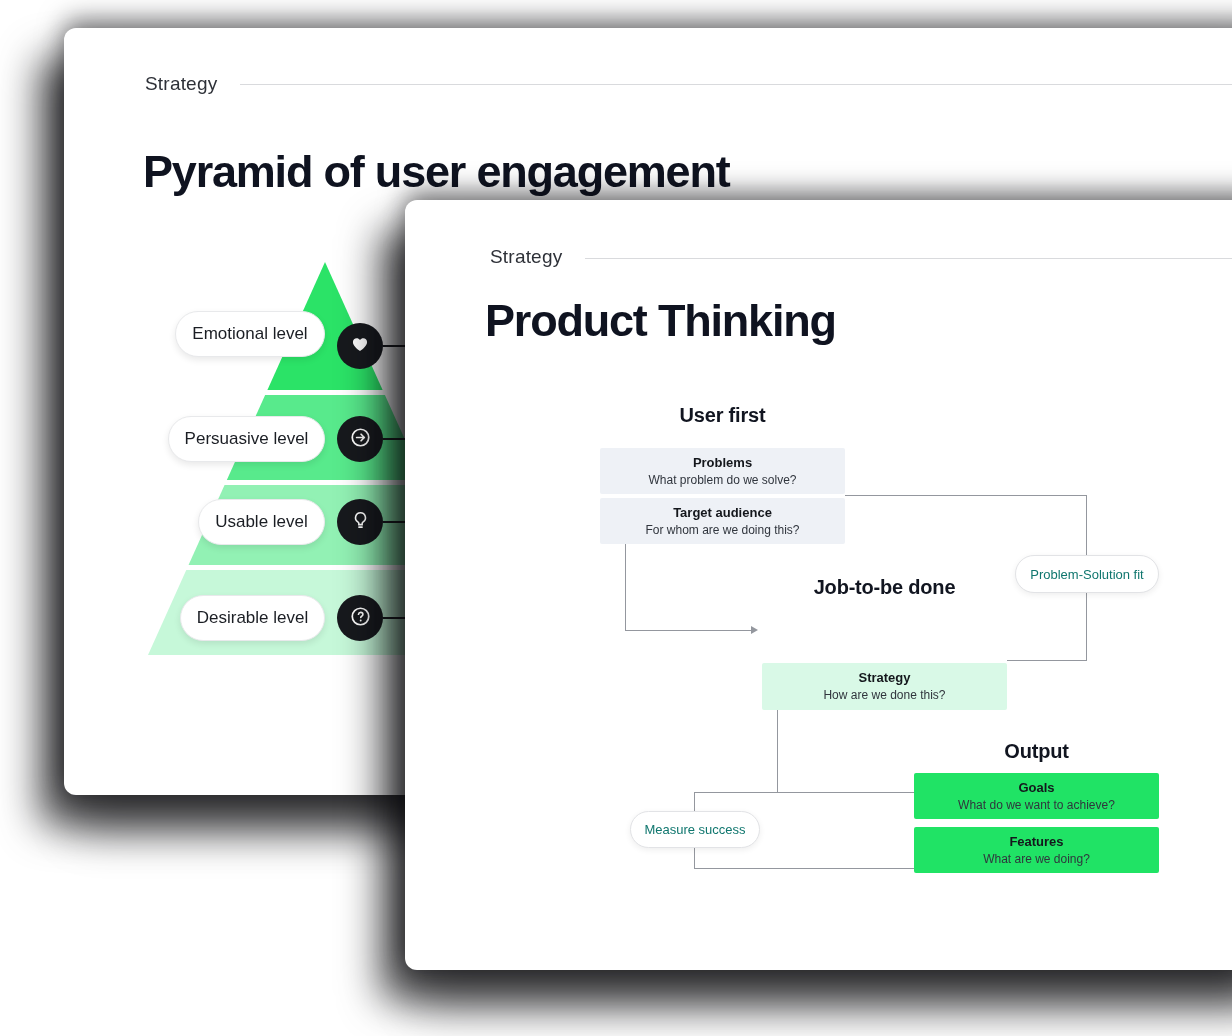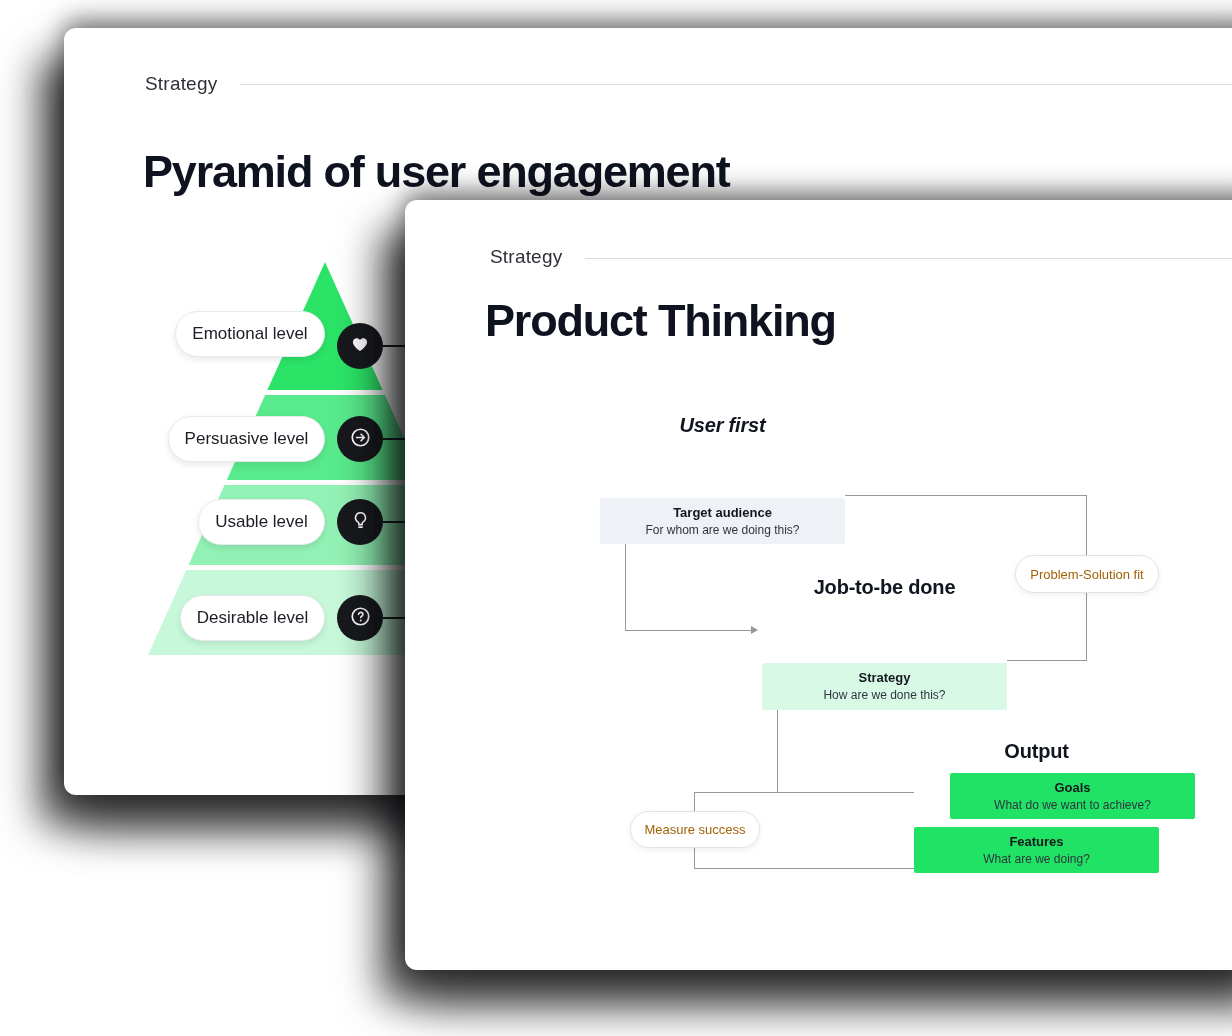--- a/index.html
+++ b/index.html
@@ -60,21 +60,21 @@
     padding-top:7px; border-radius:2px; z-index:2;
   }
   .flow-box .bt { font-size:13px; font-weight:bold; color:#14171c; }
   .flow-box .bs { font-size:12px; color:#30353d; margin-top:3px; }
   .gray-box   { background:#eef1f6; }
   .lgreen-box { background:#d9f9e7; height:47px; }
   .bgreen-box { background:#20e365; }
   .flow-pill {
     position:absolute; background:#fff; border:1px solid #e2e3e6; border-radius:20px;
     display:flex; align-items:center; justify-content:center;
-    font-size:13px; color:#a16207; box-shadow:0 2px 6px rgba(0,0,0,.07); z-index:3;
+    font-size:13px; color:#0f766e; box-shadow:0 2px 6px rgba(0,0,0,.07); z-index:3;
   }
   .fline { position:absolute; background:#94979e; z-index:1; }
   .arrowhead {
     position:absolute; width:0; height:0; z-index:1;
     border-top:4px solid transparent; border-bottom:4px solid transparent;
     border-left:7px solid #94979e;
   }
 </style>
 </head>
 <body>
@@ -154,38 +154,42 @@
   <div class="fline" style="left:602px; top:460px; width:80px; height:1px;"></div>
   <div class="fline" style="left:220px; top:344px; width:1px; height:86px;"></div>
   <div class="fline" style="left:220px; top:430px; width:126px; height:1px;"></div>
   <div class="arrowhead" style="left:346px; top:426px;"></div>
   <div class="fline" style="left:372px; top:510px; width:1px; height:82px;"></div>
   <div class="fline" style="left:289px; top:592px; width:220px; height:1px;"></div>
   <div class="fline" style="left:289px; top:592px; width:1px; height:19px;"></div>
   <div class="fline" style="left:289px; top:648px; width:1px; height:20px;"></div>
   <div class="fline" style="left:289px; top:668px; width:220px; height:1px;"></div>
 
-  <div class="flow-heading" style="left:195px; top:214px;font-style:italic;">User first</div>
+  <div class="flow-heading" style="left:195px; top:204px;">User first</div>
+  <div class="flow-box gray-box" style="left:195px; top:248px;">
+    <div class="bt">Problems</div>
+    <div class="bs">What problem do we solve?</div>
+  </div>
   <div class="flow-box gray-box" style="left:195px; top:298px;">
     <div class="bt">Target audience</div>
     <div class="bs">For whom are we doing this?</div>
   </div>
 
   <div class="flow-pill" style="left:610px; top:355px; width:144px; height:38px;">
     <span>Problem-Solution fit</span>
   </div>
 
   <div class="flow-heading" style="left:357px; top:376px;">Job-to-be done</div>
   <div class="flow-box lgreen-box" style="left:357px; top:463px;">
     <div class="bt">Strategy</div>
     <div class="bs">How are we done this?</div>
   </div>
 
   <div class="flow-heading" style="left:509px; top:540px;">Output</div>
-  <div class="flow-box bgreen-box" style="left:509px; top:573px;margin-left:36px;">
+  <div class="flow-box bgreen-box" style="left:509px; top:573px;">
     <div class="bt">Goals</div>
     <div class="bs">What do we want to achieve?</div>
   </div>
   <div class="flow-box bgreen-box" style="left:509px; top:627px;">
     <div class="bt">Features</div>
     <div class="bs">What are we doing?</div>
   </div>
 
   <div class="flow-pill" style="left:225px; top:611px; width:130px; height:37px;">
     <span>Measure success</span>

